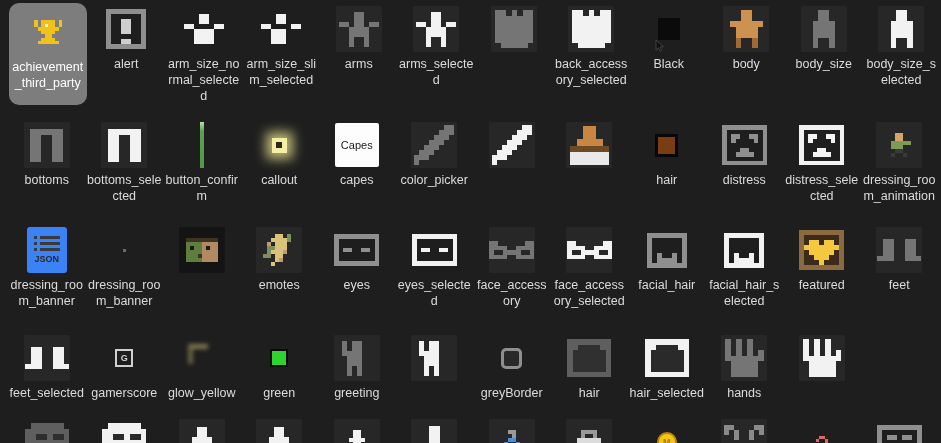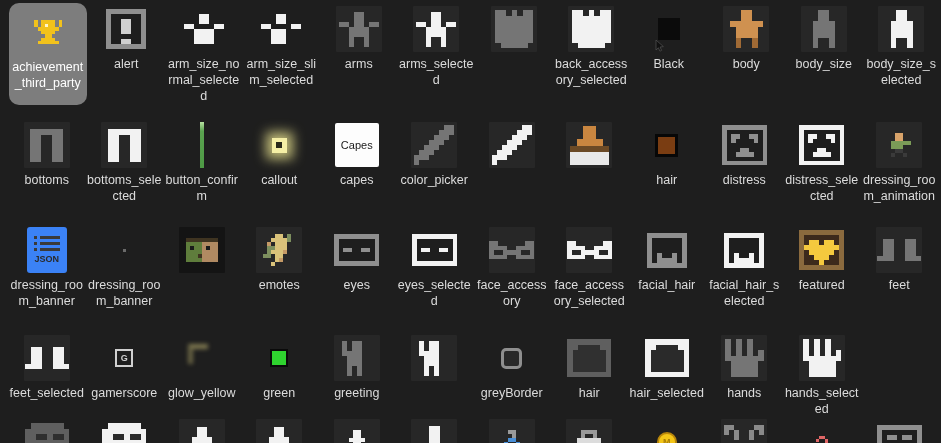--- a/index.html
+++ b/index.html
@@ -1625,21 +1625,20 @@
                 <rect x="5" y="5" width="1.04" height="1.04" fill="#f2f2f2"></rect>
                 <rect x="1" y="6" width="1.04" height="1.04" fill="#f2f2f2"></rect>
                 <rect x="2" y="6" width="1.04" height="1.04" fill="#f2f2f2"></rect>
                 <rect x="3" y="6" width="1.04" height="1.04" fill="#f2f2f2"></rect>
                 <rect x="4" y="6" width="1.04" height="1.04" fill="#f2f2f2"></rect>
                 <rect x="5" y="6" width="1.04" height="1.04" fill="#f2f2f2"></rect>
               </svg>
             </span>
           </div>
         </div>
-        <div class="label">hands_selected</div>
       </div>
     </div>
     <div class="row r4">
       <div class="tile">
         <div class="iconwrap">
           <span class="icon">
             <svg width="44" height="38.5" viewBox="0 0 8 7" shape-rendering="crispEdges">
               <rect x="1" y="0" width="1.04" height="1.04" fill="#5f5f5f"></rect>
               <rect x="2" y="0" width="1.04" height="1.04" fill="#5f5f5f"></rect>
               <rect x="3" y="0" width="1.04" height="1.04" fill="#5f5f5f"></rect>

